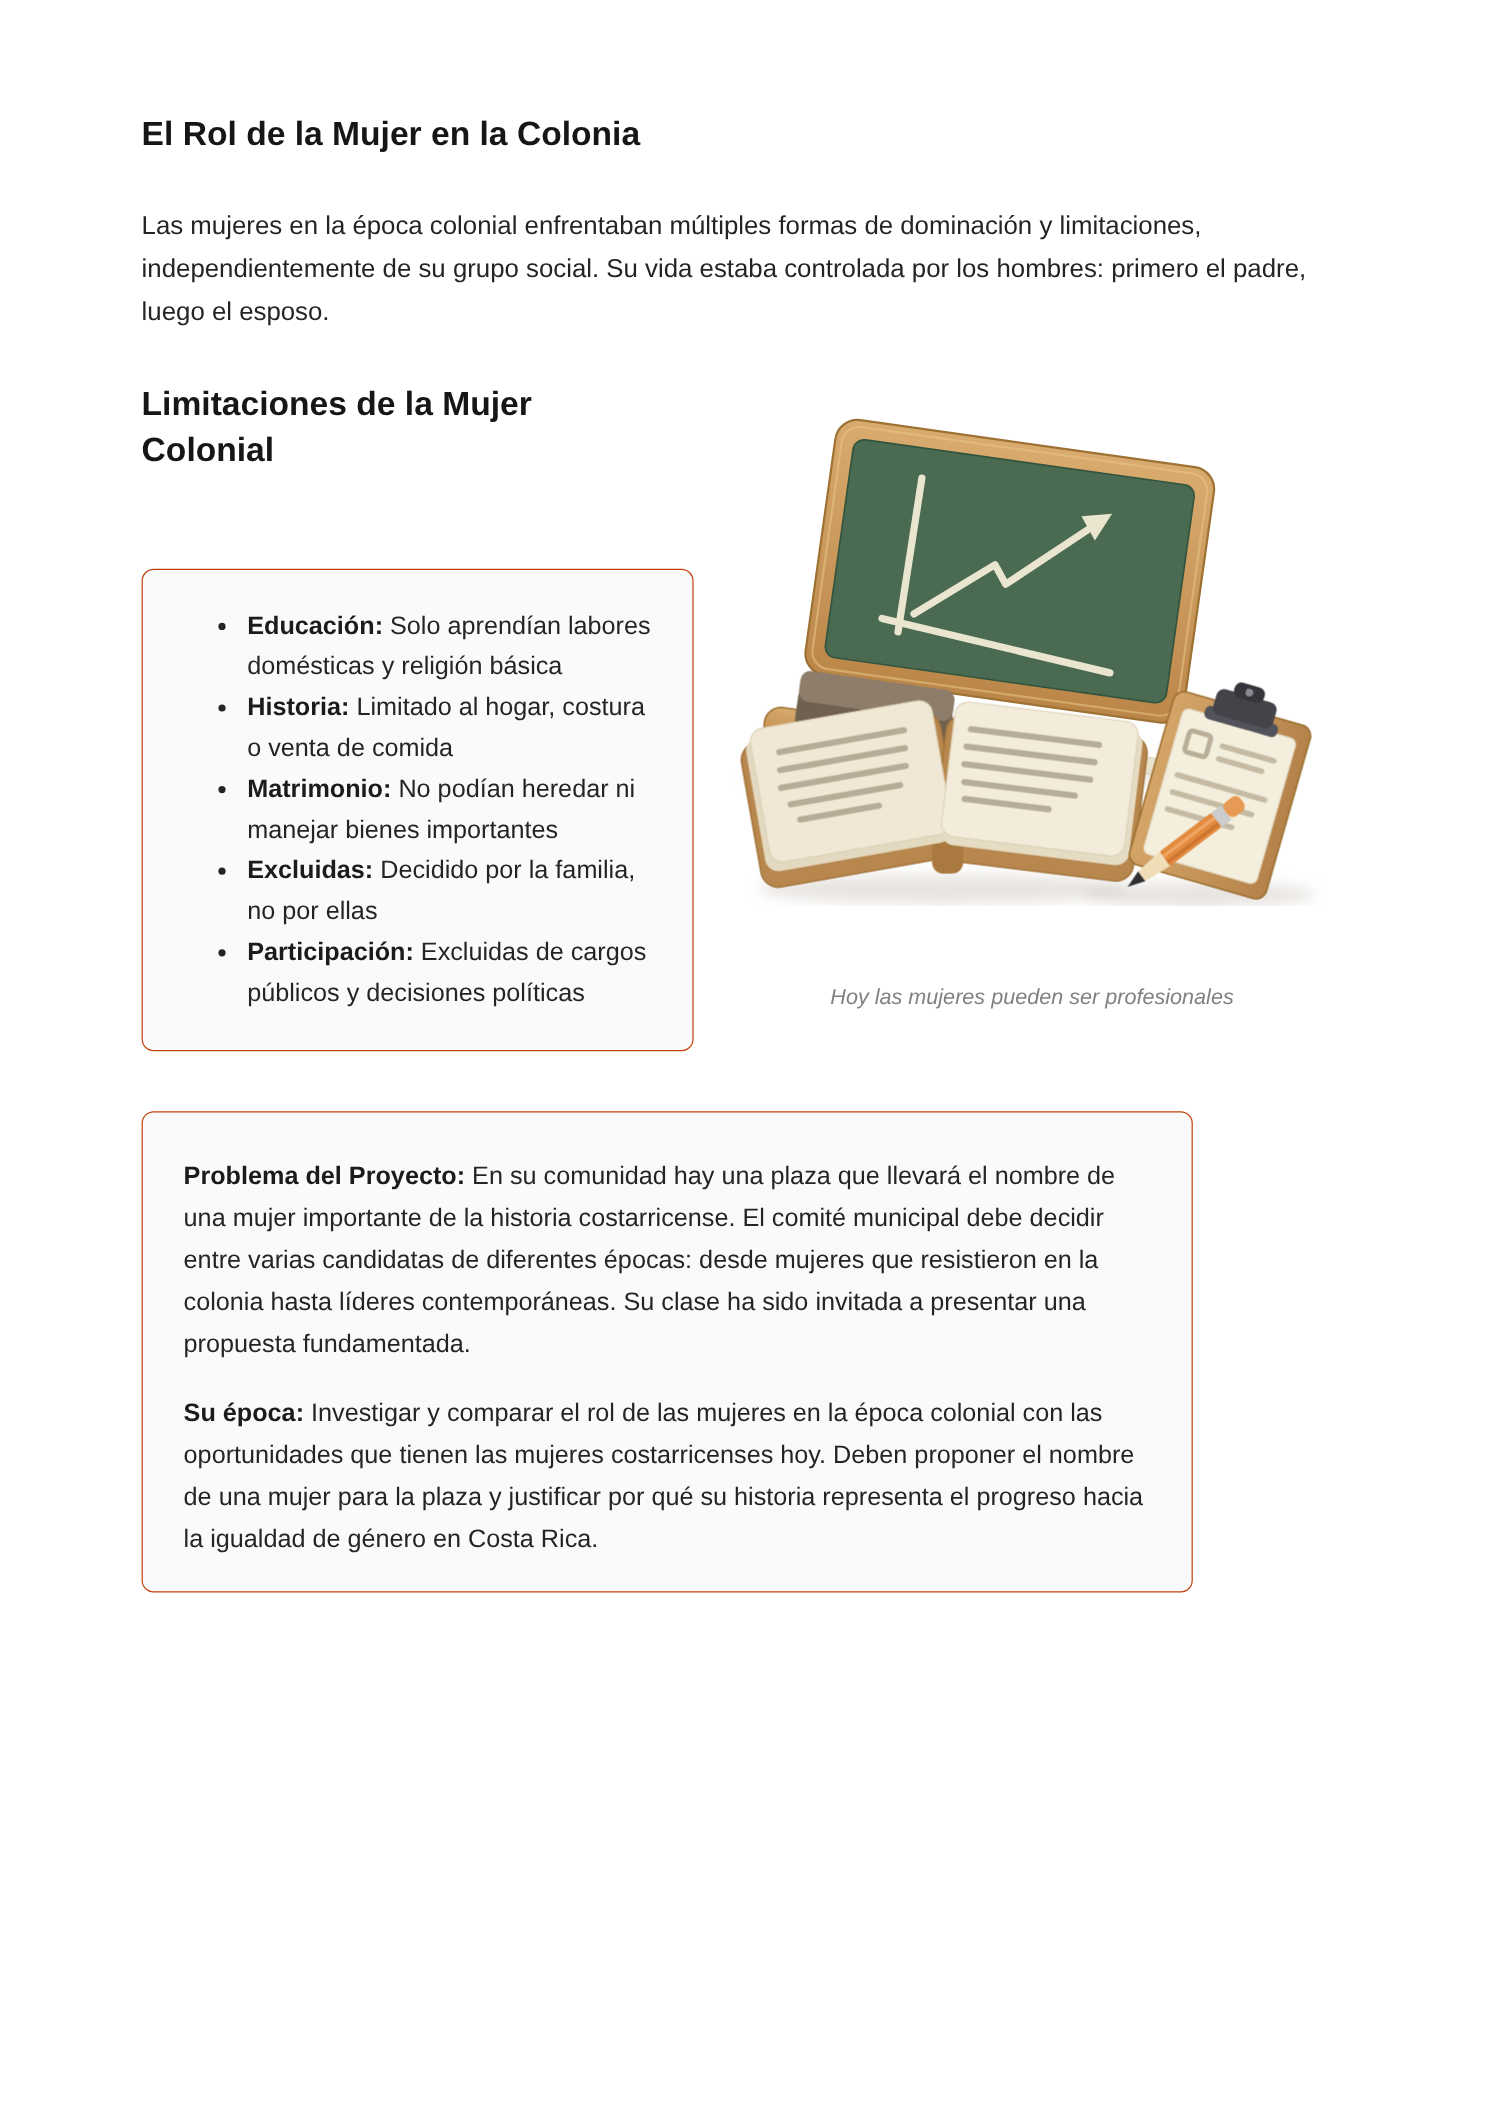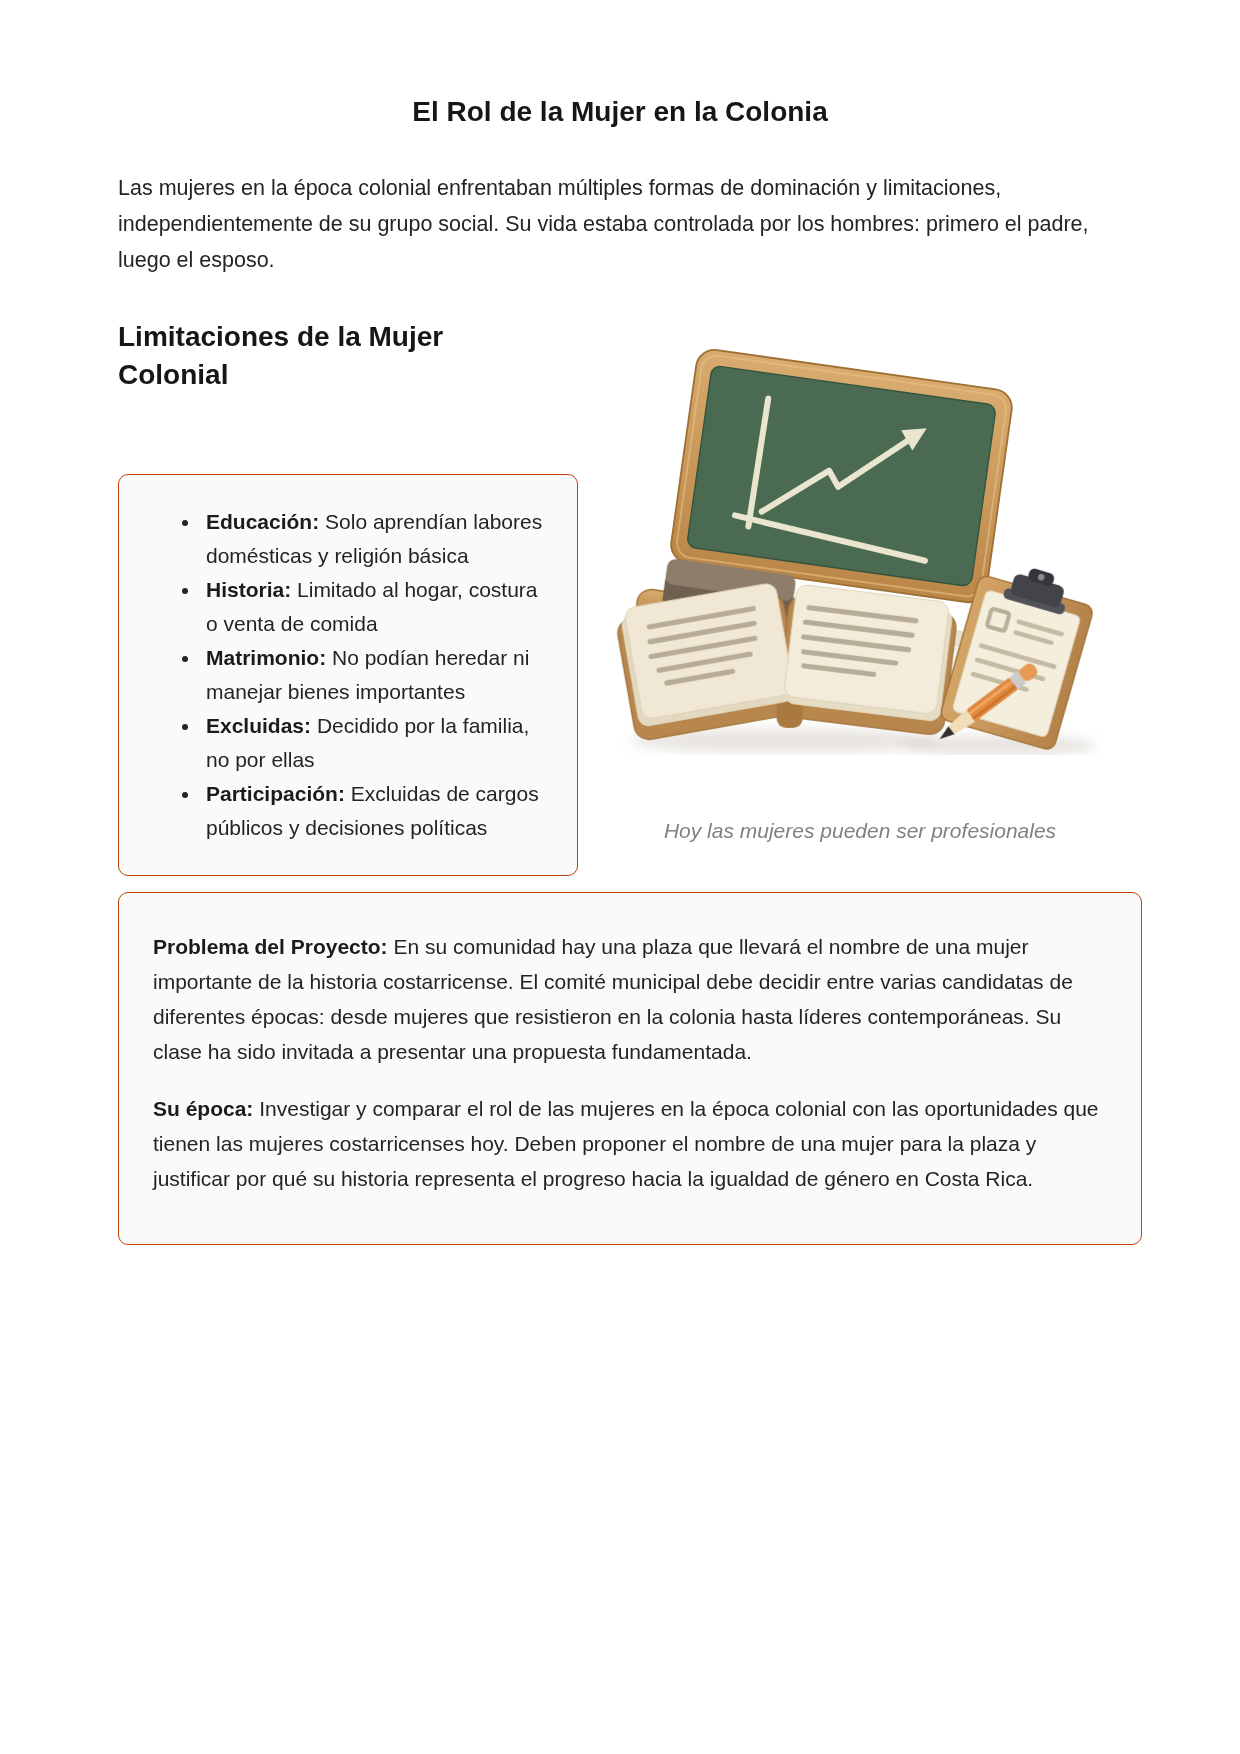--- a/index.html
+++ b/index.html
@@ -5,21 +5,21 @@
   html,body{margin:0;padding:0;background:#ffffff;}
   body{
     width:1240px;height:1754px;
     font-family:"Liberation Sans",sans-serif;
     color:#202020;
     overflow:hidden;
   }
   .page{box-sizing:border-box;width:1240px;height:1754px;padding:94px 118px 0;}
   h1.doc-title{
     font-size:28px;font-weight:700;color:#161616;
-    text-align:center;margin:0 0 40px;line-height:36px;
+    margin:0 0 40px;line-height:36px;
   }
   p.intro{
     font-size:21.5px;line-height:36px;margin:0 0 40px;max-width:1004px;color:#242424;
   }
   .columns{display:flex;gap:44px;align-items:flex-start;}
   .col-left{width:436px;flex:none;}
   h2.section-heading{
     font-size:28px;font-weight:700;color:#161616;margin:0;line-height:38px;
   }
   .card{
@@ -29,25 +29,25 @@
   .limitations-card{margin-top:80px;padding:30px 22px 30px 12px;width:460px;}
   .limitations-card ul{margin:0;padding-left:70px;}
   .limitations-card li{
     font-size:21px;line-height:34px;color:#242424;padding-left:5px;margin:0;
   }
   .limitations-card li strong{font-weight:700;color:#1b1b1b;}
   .col-right{flex:1;min-width:0;}
   figure.illustration-figure{margin:0;padding-top:6px;text-align:center;}
   figure.illustration-figure svg{display:block;margin:0 auto;}
   figcaption.illustration-caption{
-    margin-top:64px;font-style:italic;color:#818181;font-size:21px;line-height:24px;
+    margin-top:64px;font-style:italic;color:#818181;font-size:18px;line-height:24px;
     text-align:center;
   }
   h2.project-heading{margin-top:46px;}
-  .project-card{margin-top:16px;padding:36px 34px 48px;width:1024px;}
+  .project-card{margin-top:50px;padding:36px 34px 26px;width:876px;}
   .project-card p{font-size:21px;line-height:35px;margin:0;color:#242424;}
   .project-card p + p{margin-top:22px;}
   .project-card strong{font-weight:700;color:#1b1b1b;}
 </style>
 </head>
 <body>
 
 <div class="page">
 
   <h1 class="doc-title">El Rol de la Mujer en la Colonia</h1>

